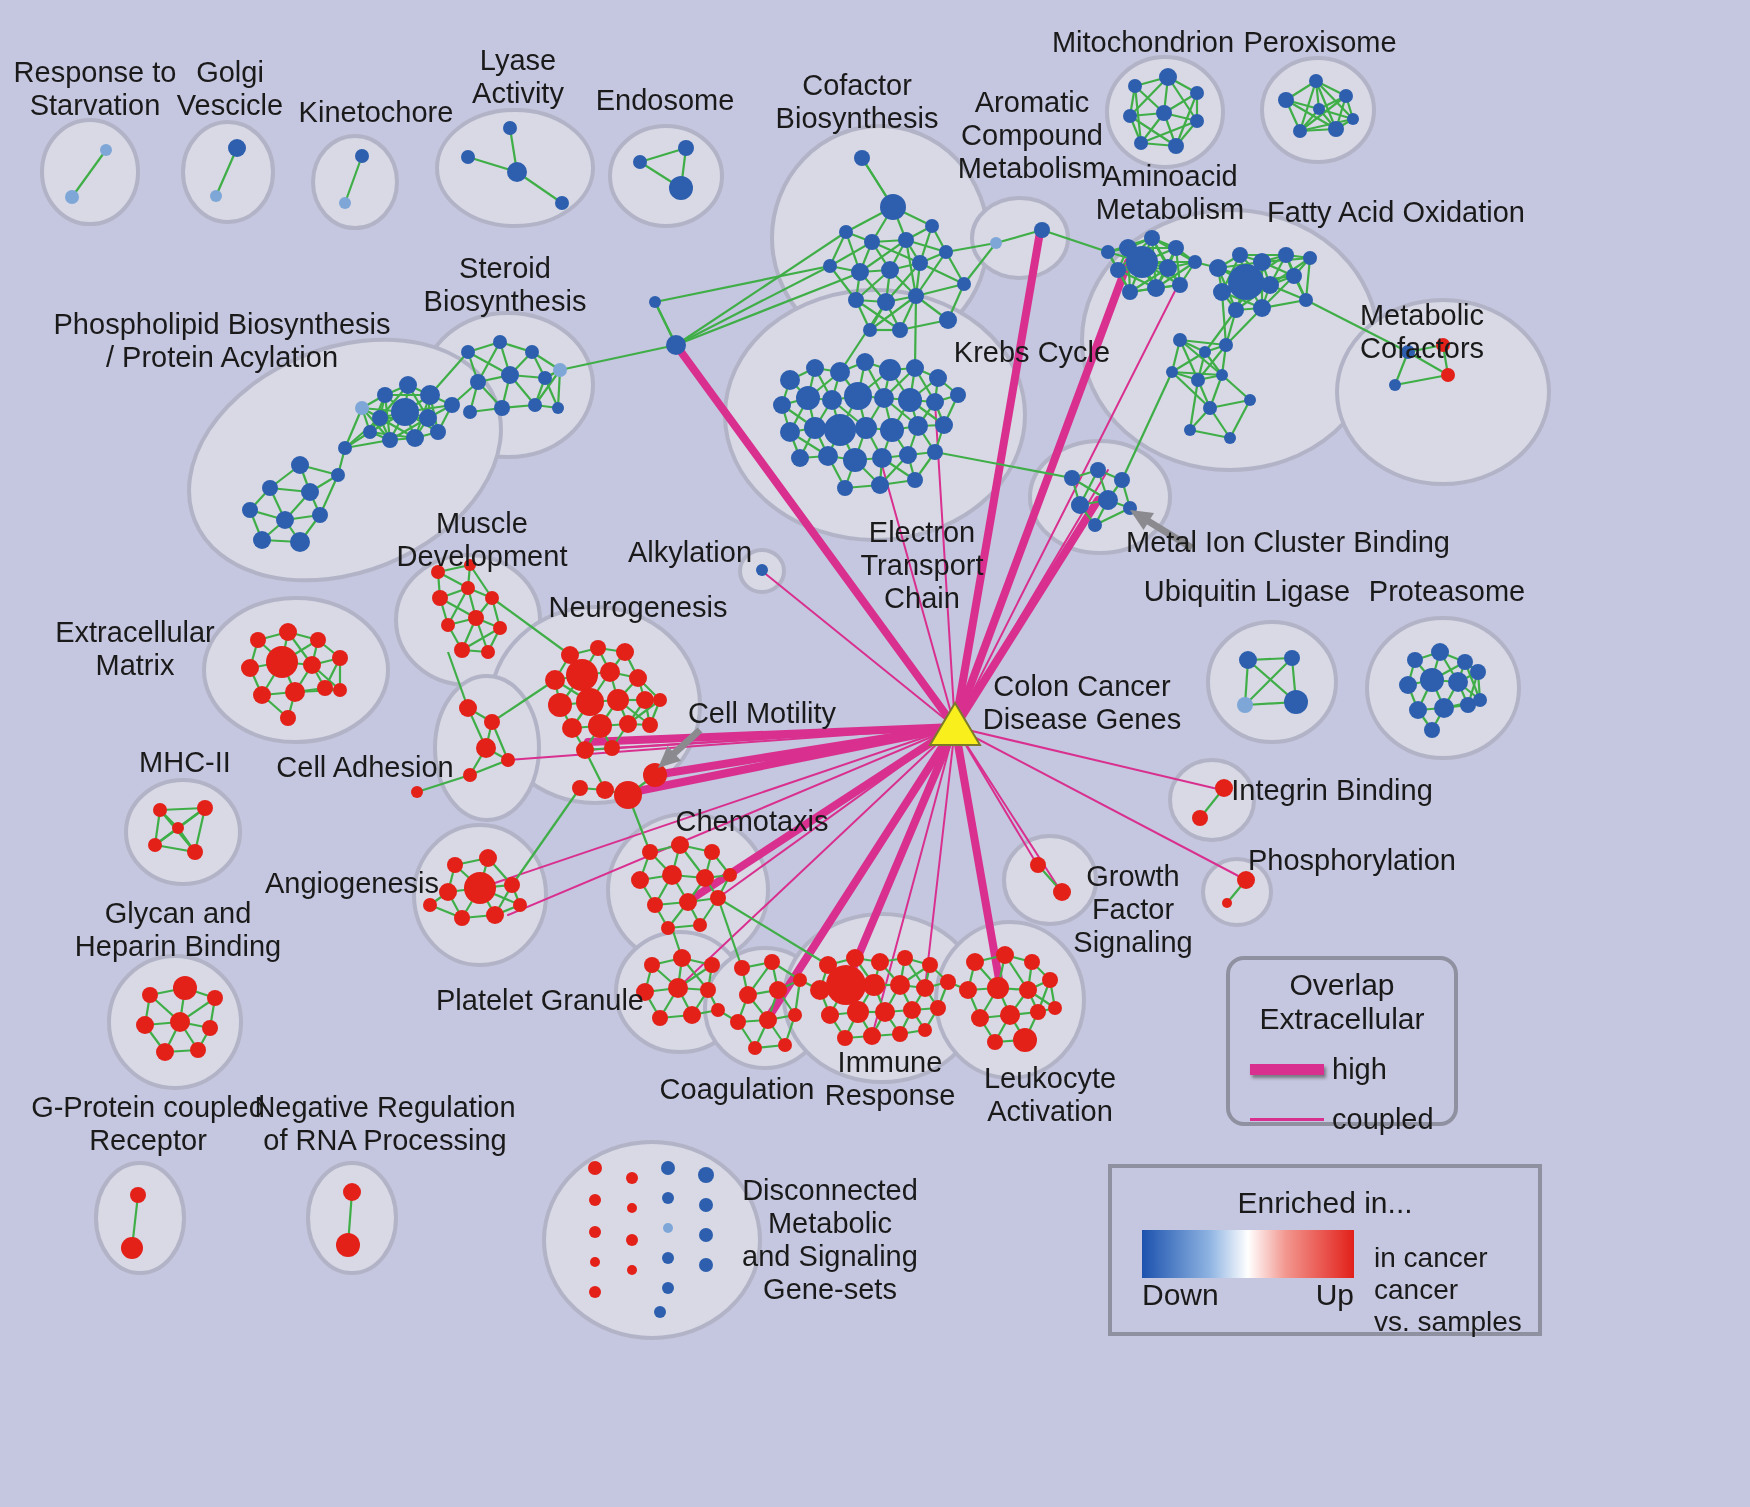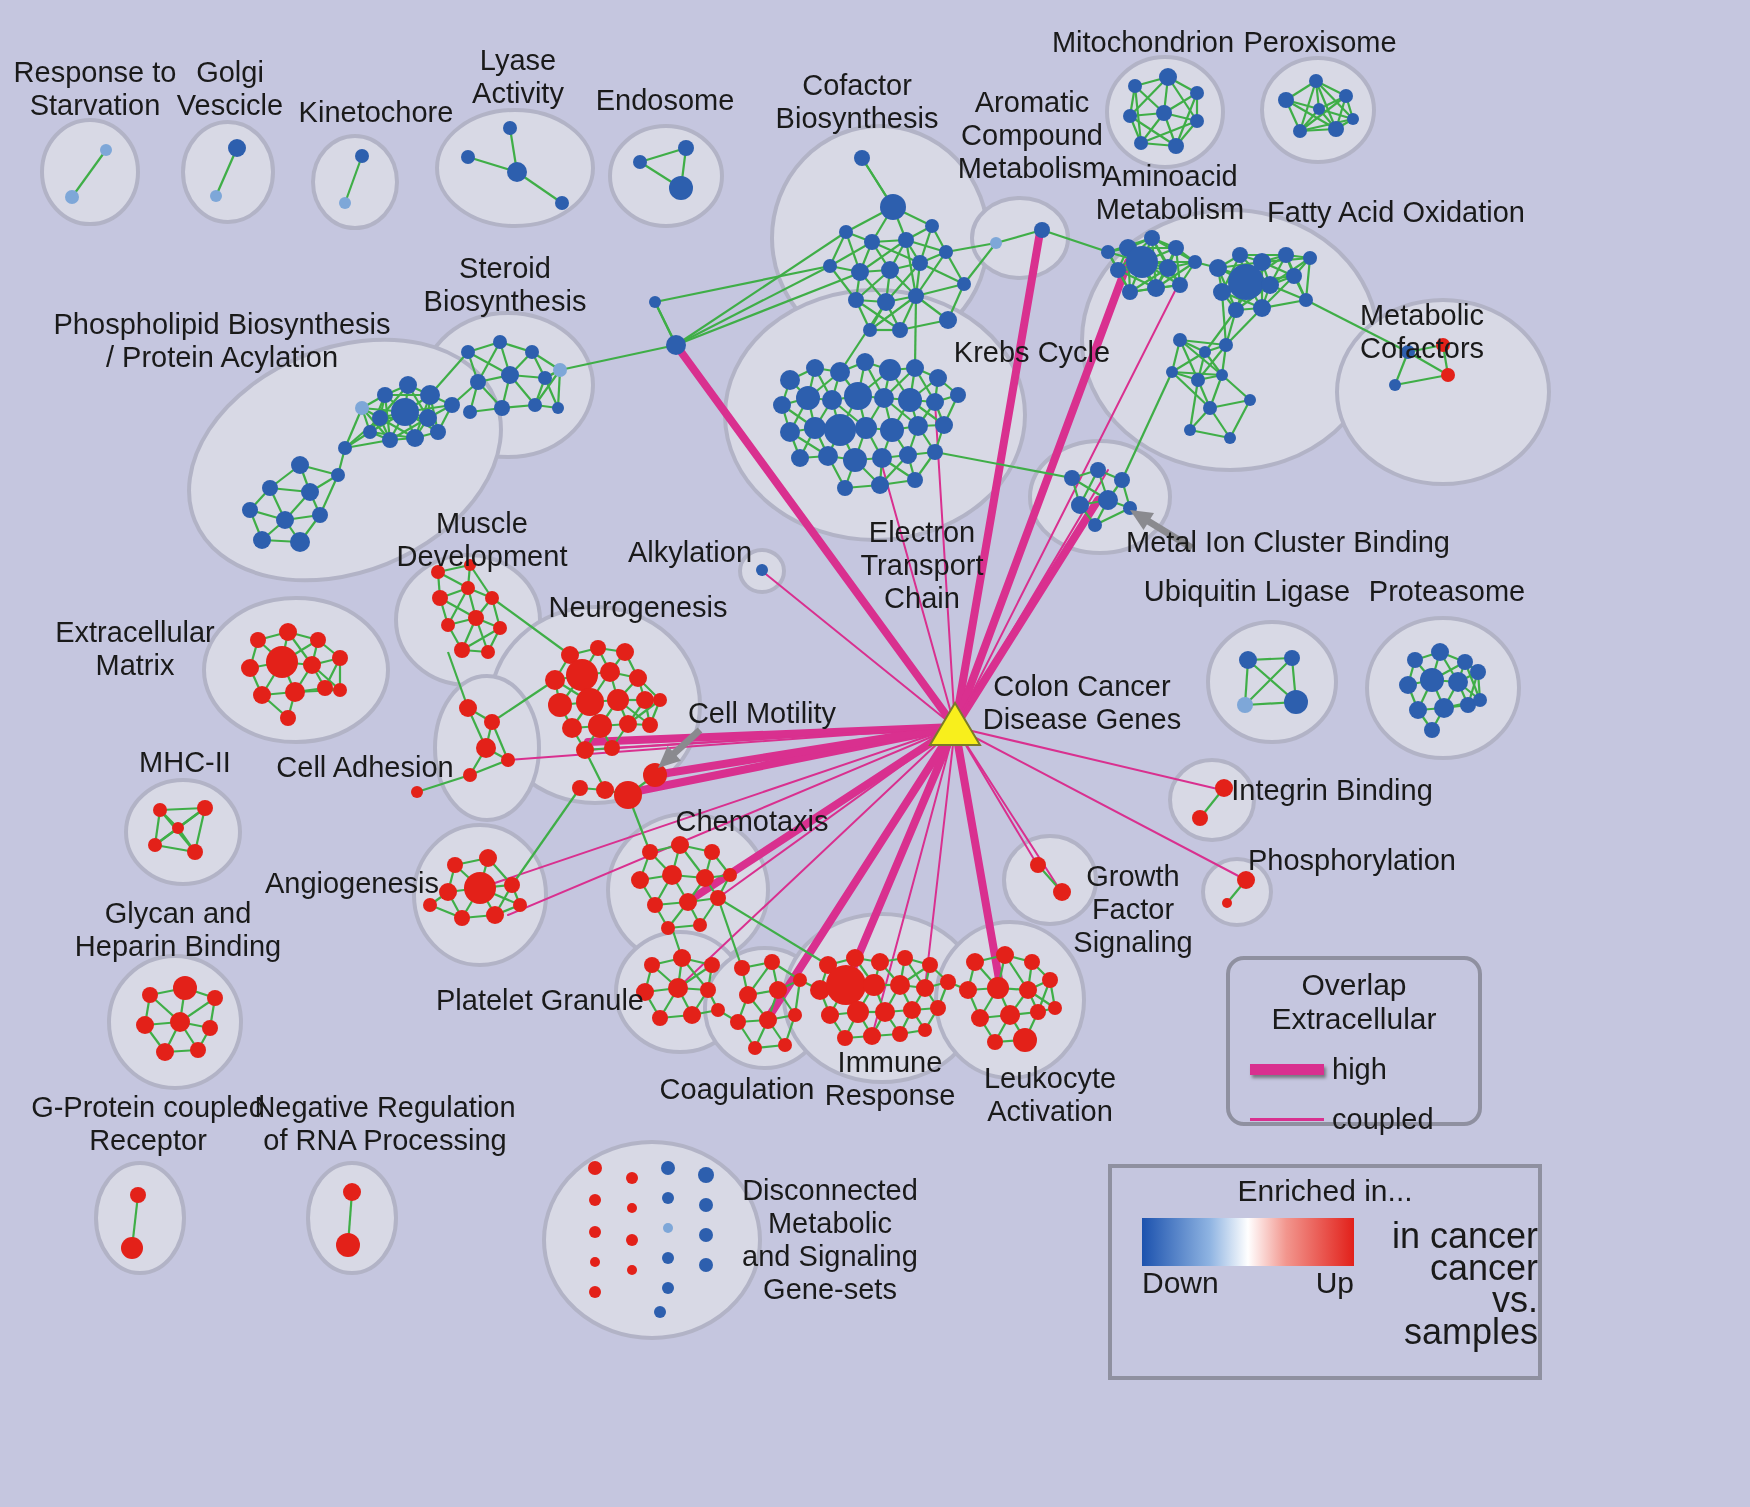--- a/index.html
+++ b/index.html
@@ -1,30 +1,30 @@
 <!DOCTYPE html>
 <html><head>
 <meta charset="utf-8">
 <style>
   html,body{margin:0;padding:0;}
   body{width:1750px;height:1507px;background:#c5c6df;font-family:"Liberation Sans",sans-serif;overflow:hidden;}
   #figure{position:relative;width:1750px;height:1507px;}
   #map{position:absolute;left:0;top:0;}
   .legend{position:absolute;background:#c5c6df;border:4px solid #8f90a0;color:#1a1a1a;box-sizing:border-box;}
-  .legend-overlap{left:1226px;top:956px;width:256px;height:170px;border-radius:18px;padding-top:8px;}
+  .legend-overlap{left:1226px;top:956px;width:232px;height:170px;border-radius:18px;padding-top:8px;}
   .lg-title{text-align:center;font-size:30px;line-height:34px;}
   .lg-row{display:flex;align-items:center;margin:17px 0 0 20px;gap:8px;font-size:29px;}
   .line-high{display:inline-block;width:74px;height:11px;background:#d9308f;box-shadow:2px 3px 3px rgba(80,80,80,.65);}
   .line-moderate{display:inline-block;width:74px;height:3px;background:#d9308f;}
-  .legend-enriched{left:1108px;top:1164px;width:434px;height:216px;padding-top:6px;}
+  .legend-enriched{left:1108px;top:1164px;width:434px;height:172px;padding-top:18px;}
   .le-body{display:flex;margin-top:10px;}
   .le-left{margin-left:30px;}
   .gradient-bar{width:212px;height:48px;background:linear-gradient(to right,#1c52ae 0%,#8fb4e2 32%,#ffffff 50%,#f2968e 68%,#e2201a 100%);}
   .le-minmax{display:flex;justify-content:space-between;font-size:30px;}
-  .le-right{margin-left:20px;font-size:36px;line-height:32px;text-align:right;margin-top:2px;}
+  .le-right{margin-left:20px;font-size:28px;line-height:32px;text-align:left;margin-top:12px;}
   svg text{font-family:"Liberation Sans",sans-serif;}
 </style>
 </head>
 <body>
 
 <div id="figure">
   <svg id="map" width="1750" height="1507" viewBox="0 0 1750 1507">
       <rect x="0" y="0" width="1750" height="1507" fill="#c5c6df"></rect>
       <ellipse cx="90" cy="172" rx="48" ry="52" fill="#d8d9e5" stroke="#b2b3c6" stroke-width="4"></ellipse>
       <ellipse cx="228" cy="172" rx="45" ry="50" fill="#d8d9e5" stroke="#b2b3c6" stroke-width="4"></ellipse>

